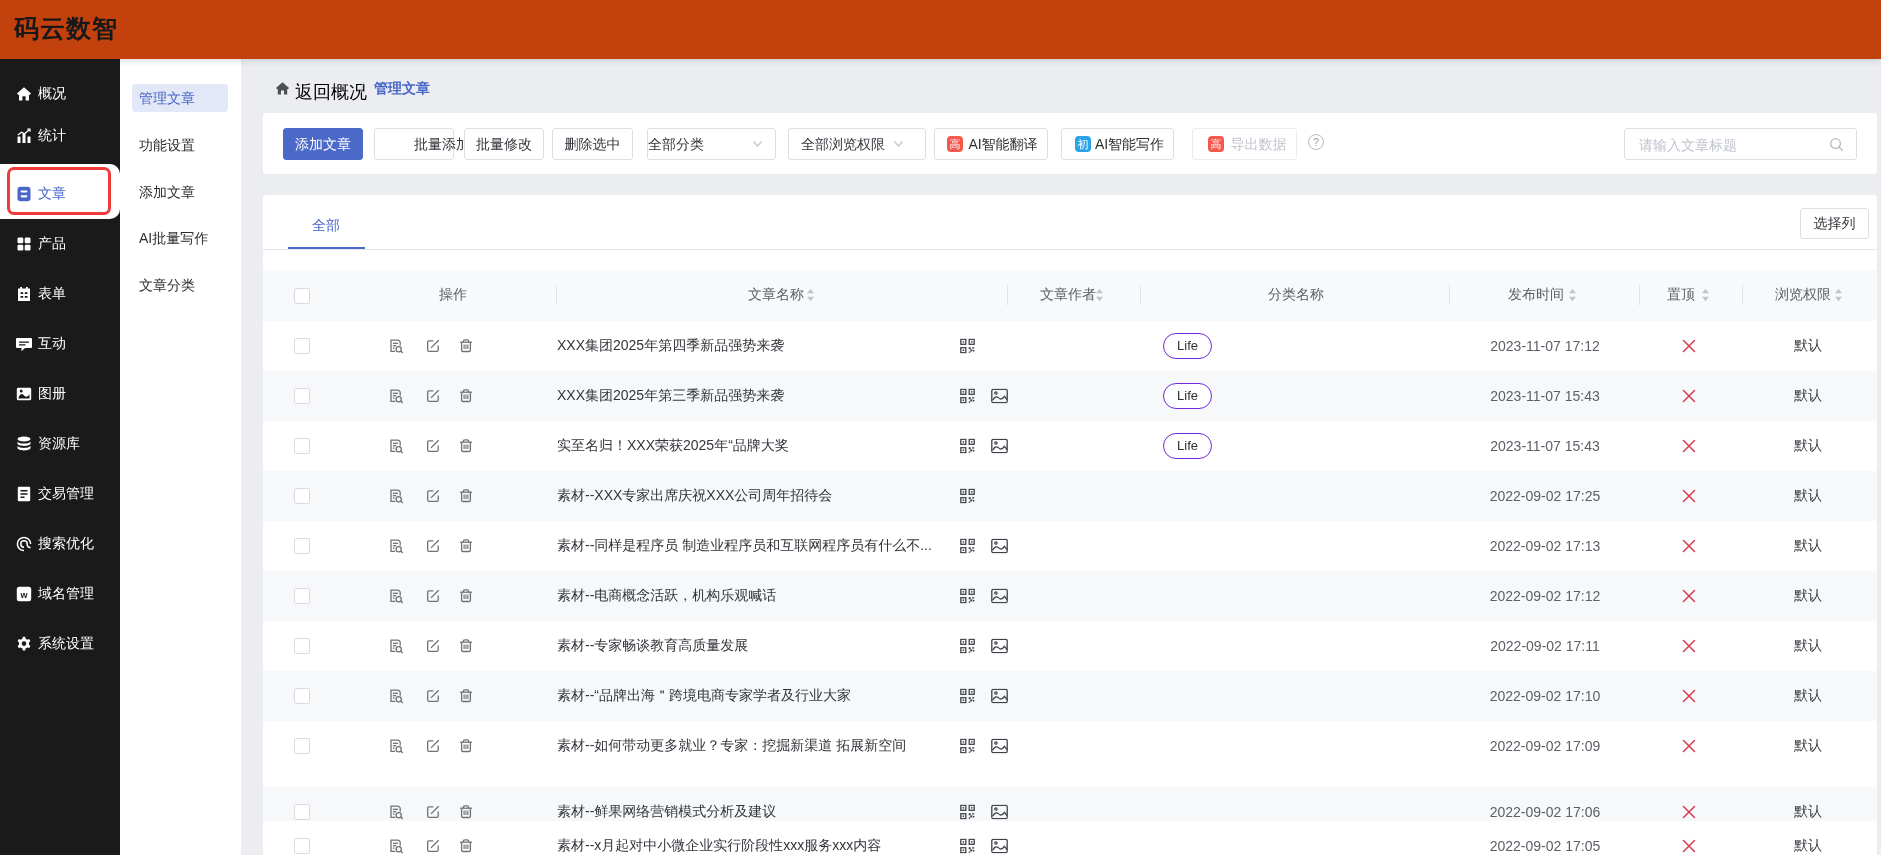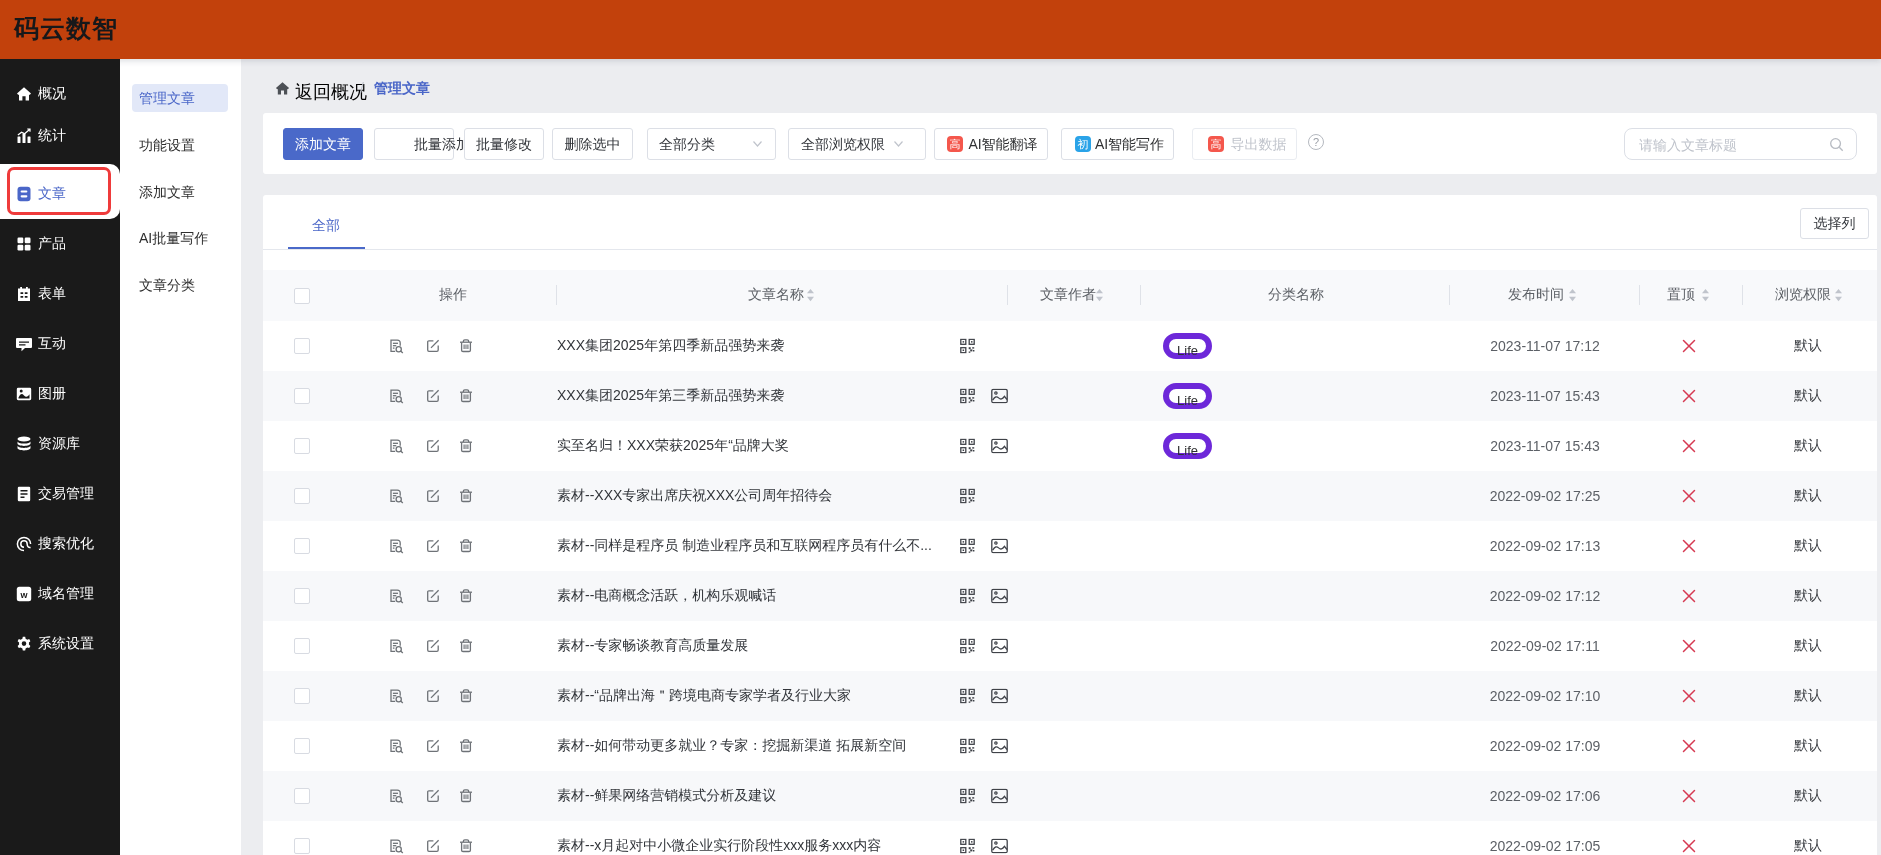--- a/index.html
+++ b/index.html
@@ -30,40 +30,40 @@
 .card2 { position:absolute; left:22px; top:136px; width:1614px; height:660px; background:#fff; border-radius:3px 3px 0 0; }
 
 .btn { position:absolute; top:15px; height:32px; line-height:30px; font-size:14px; text-align:center; border-radius:3px; border:1px solid #dcdfe6; color:#32353a; background:#fff; white-space:nowrap; }
 .btn-primary { background:#4a69c9; border-color:#4a69c9; color:#fff; }
 .chev { position:absolute; top:12px; width:9px; height:6px; }
 .badge { position:absolute; top:7px; width:16px; height:16px; border-radius:4px; color:#fff; font-size:11px; line-height:16px; text-align:center; }
 .badge-red { background:#f4574c; }
 .badge-blue { background:#2aa3e8; }
 .btn-dis { color:#c0c4cc; border-color:#e9ecf1; }
 .help { position:absolute; left:1045px; top:21px; width:16px; height:16px; border:1px solid #b5b9c0; border-radius:50%; color:#9a9ea6; font-size:11px; line-height:15px; text-align:center; }
-.search { position:absolute; left:1361px; top:15px; width:233px; height:32px; border:1px solid #dcdfe6; border-radius:8px; }
+.search { position:absolute; left:1361px; top:15px; width:233px; height:32px; border:1px solid #dcdfe6; border-radius:3px; }
 .search-ph { position:absolute; left:14px; top:8px; font-size:14px; color:#bfc3cb; }
 
 .tab-txt { position:absolute; left:49px; top:22px; font-size:14px; color:#4a66c8; }
 .tab-bar { position:absolute; left:25px; top:52px; width:77px; height:3px; background:#4a69c9; }
 .tab-line { position:absolute; left:0; top:54px; width:1614px; height:1px; background:#e4e7ed; }
 .colbtn { position:absolute; left:1537px; top:13px; width:69px; height:31px; line-height:29px; text-align:center; border:1px solid #dcdfe6; border-radius:3px; font-size:14px; color:#32353a; background:#fff; }
 .thead { position:absolute; left:0; top:75px; width:1614px; height:51px; background:#f8f9fb; }
 .trow { position:absolute; left:0; width:1614px; height:50px; background:#fff; }
 .trow.alt { background:#f7f8fa; }
 .cb { position:absolute; left:31px; top:50%; margin-top:-8px; width:16px; height:16px; border:1px solid #d8dbe2; border-radius:2px; background:#fff; }
 .hcell { position:absolute; top:0; height:50px; line-height:50px; font-size:14px; color:#5c6066; text-align:center; white-space:nowrap;font-family:Liberation Serif, serif; }
 .tick { position:absolute; top:15px; width:1px; height:20px; background:#dfe2e8; }
 .sortc { position:absolute; top:18px; width:9px; height:14px; }
 .ricon { position:absolute; top:50%; transform:translateY(-50%); }
 .title { position:absolute; left:294px; top:50%; transform:translateY(-50%); font-size:14px; color:#32353a; white-space:nowrap; }
 .datec { position:absolute; left:1207px; top:50%; transform:translateY(-50%); width:150px; text-align:center; font-size:14px; color:#5c6066; }
 .xmark { position:absolute; top:50%; transform:translateY(-50%); width:14px; height:14px; }
 .perm { position:absolute; left:1495px; top:50%; transform:translateY(-50%); width:100px; text-align:center; font-size:14px; color:#3a3d42; }
-.pill { position:absolute; left:900px; top:50%; margin-top:-13px; width:49px; height:26px; line-height:24px; text-align:center; border:6px solid #6d28d9; border-radius:13px; font-size:13px; color:#303133; background:#fff; }
+.pill { position:absolute; left:900px; top:50%; margin-top:-13px; width:49px; height:26px; line-height:24px; text-align:center; border:1px solid #6d28d9; border-radius:13px; font-size:13px; color:#303133; background:#fff; }
 </style>
 </head>
 <body>
 <div class="topbar">
     <div class="logo">码云数智</div>
   </div>
 
 <div class="darknav">
   <div class="dn-sel-bg"></div>
   <div class="dn-item" style="top:10px;">
@@ -174,21 +174,21 @@
       </svg>
     <div class="crumb-t1">返回概况</div>
     <div class="crumb-sep">/</div>
     <div class="crumb-t2">管理文章</div>
   </div>
   <div class="card1">
     <div class="btn btn-primary" style="left:20px; width:80px;">添加文章</div>
     <div class="btn" style="left:111px; width:80px;padding-left:39px;">批量添加</div>
     <div class="btn" style="left:201px; width:80px;">批量修改</div>
     <div class="btn" style="left:289px; width:81px;">删除选中</div>
-    <div class="btn" style="left:384px; width:129px; text-align:left; padding-left:11px;">全部分类
+    <div class="btn" style="left:384px; width:129px; text-align:left; ">全部分类
       <svg class="chev" style="left:105px;" viewBox="0 0 9 6">
           <polyline points="0.5,0.5 4.5,5 8.5,0.5" fill="none" stroke="#c0c4cc" stroke-width="1.2"></polyline>
         </svg>
     </div>
     <div class="btn" style="left:525px; width:138px; text-align:left; padding-left:12px;">全部浏览权限
       <svg class="chev" style="left:105px;" viewBox="0 0 9 6">
           <polyline points="0.5,0.5 4.5,5 8.5,0.5" fill="none" stroke="#c0c4cc" stroke-width="1.2"></polyline>
         </svg>
     </div>
     <div class="btn" style="left:671px; width:114px; padding-left:24px; color:#303133;"><span class="badge badge-red" style="left:12px;">高</span>AI智能翻译</div>
@@ -743,21 +743,21 @@
           <rect x="0.8" y="0.8" width="15.4" height="13.4" rx="1.5" fill="none" stroke="#3f4248" stroke-width="1.3"></rect>
           <circle cx="4.9" cy="4.5" r="1.2" fill="none" stroke="#3f4248" stroke-width="1.2"></circle>
           <path d="M1.6 11.6 C4.2 8 5.6 7.5 7.6 9.4 C9.6 11.3 11.4 10.8 13.4 7.9 L16 11" fill="none" stroke="#3f4248" stroke-width="1.3"></path>
         </svg>
         <div class="datec">2022-09-02 17:09</div>
         <svg class="xmark" style="left:1419px;" width="14" height="14" viewBox="0 0 14 14">
           <path d="M1.5 1.5 L12.5 12.5 M12.5 1.5 L1.5 12.5" stroke="#d63a52" stroke-width="1.5" stroke-linecap="round"></path>
         </svg>
         <div class="perm">默认</div>
       </div>
-    <div class="trow alt" style="top:576px;text-decoration:underline;">
+    <div class="trow alt" style="top:592px;text-decoration:underline;">
         <div class="cb"></div>
         <svg class="ricon" style="left:124px;" width="18" height="18" viewBox="0 0 18 18">
           <g fill="none" stroke="#6e7277" stroke-width="1.3">
             <path d="M13.2 8.8 V6 C13.2 4.1 12.2 3.1 10.3 3.1 H4 V14.3 H8.2"></path>
             <path d="M5.9 6.3 H11"></path>
             <path d="M5.9 8.7 H9.3"></path>
             <path d="M5.9 11.1 H7.5"></path>
             <circle cx="11.7" cy="12.2" r="2.6"></circle>
             <path d="M13.7 14.1 L15.8 16"></path>
           </g>

